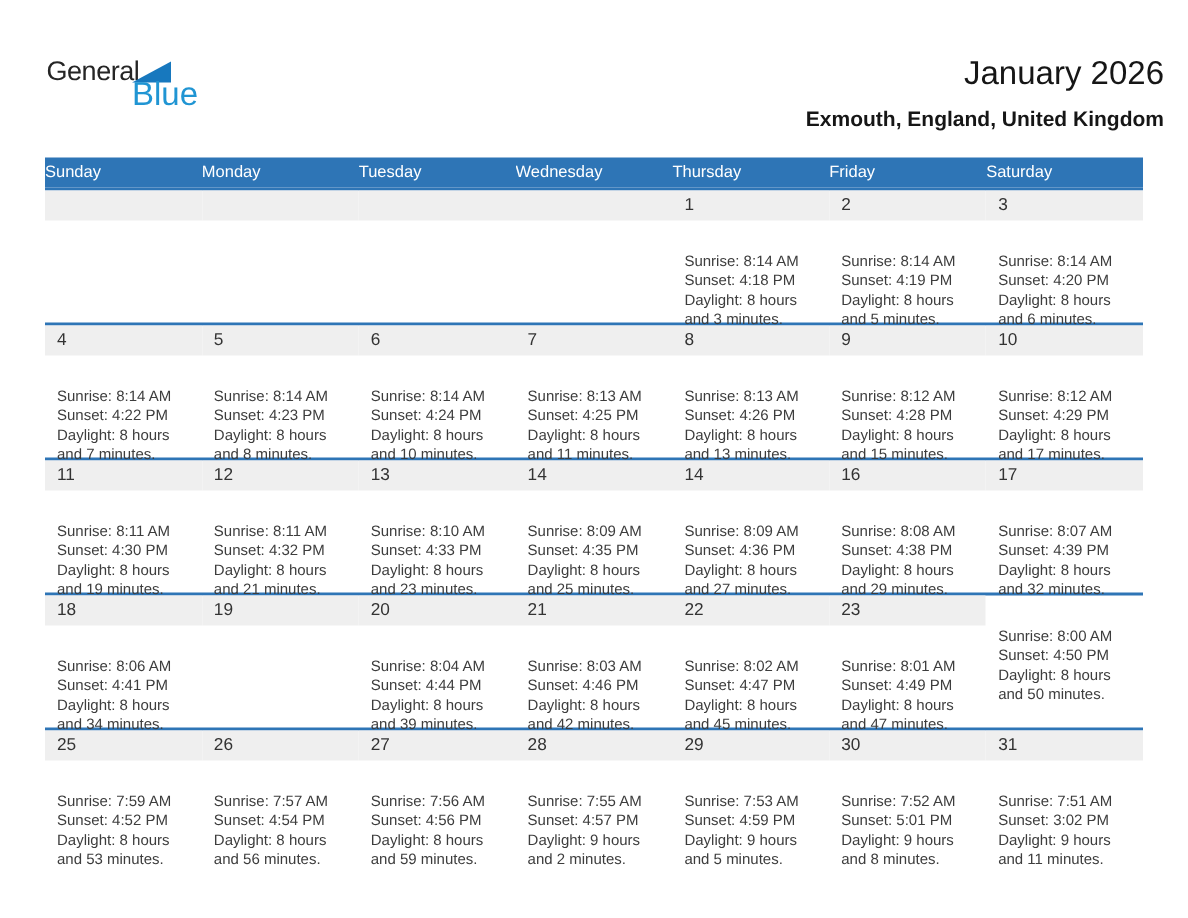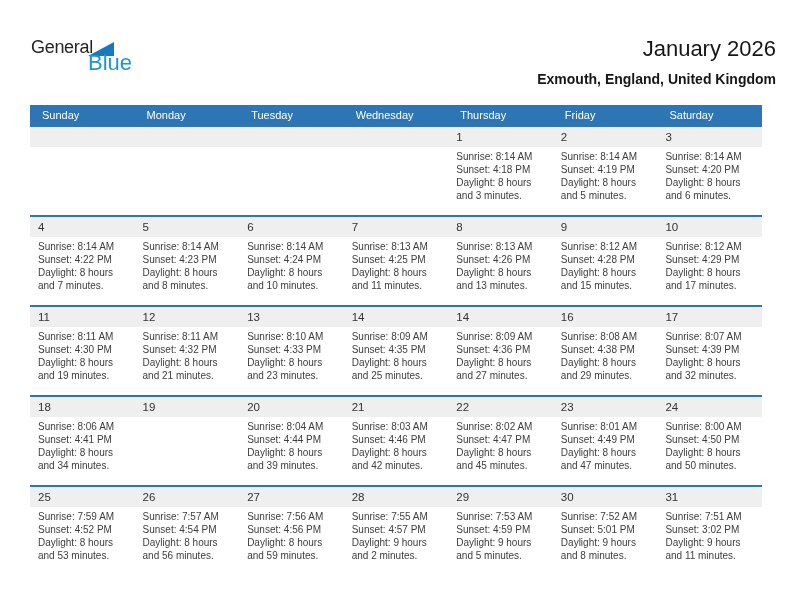--- a/index.html
+++ b/index.html
@@ -4,43 +4,43 @@
 <style>
   html,body{margin:0;padding:0}
   body{
     width:792px;height:612px;position:relative;overflow:hidden;
     background:#ffffff;
     font-family:"Liberation Sans", sans-serif;
     -webkit-font-smoothing:antialiased;
   }
   
   .logo{position:absolute;left:31px;top:38px;width:140px}
-  .logo-row1{display:flex;align-items:flex-end}
+  .logo-row1{display:flex;align-items:center}
   .logo-general{font-size:18px;color:#252525;letter-spacing:-0.3px;line-height:18px}
   .logo-triangle{
     width:0;height:0;display:inline-block;
     border-bottom:14px solid var(--triangle-blue,#1778BE);
     border-left:26px solid transparent;
     margin-left:-5px;margin-top:1px;
   }
   .logo-blue{font-size:22px;line-height:17px;color:var(--logo-blue,#2095D3);margin-left:57px;margin-top:-2px}
   
   .titles{position:absolute;right:16px;top:36px;text-align:right}
   .title{font-size:22px;color:#161616;margin:0;font-weight:normal;line-height:26px}
   .subtitle{font-size:14px;color:#161616;margin:9px 0 0;font-weight:bold;line-height:17px}
   
   .calendar{position:absolute;left:30px;top:105px;width:732px}
   .weekday-row{display:grid;grid-template-columns:repeat(7,1fr);background:var(--header-blue,#2E75B6);height:20px}
-  .weekday{color:#ffffff;font-size:11px;line-height:20px;padding-left:12px;overflow:hidden;white-space:nowrap}
+  .weekday{color:#ffffff;font-size:11px;line-height:20px;padding-left:0;overflow:hidden;white-space:nowrap}
   .week{display:grid;grid-template-columns:repeat(7,1fr);border-top:2px solid var(--header-blue,#2E75B6);height:88px}
   .day-num{
     background:var(--band-gray,#EFEFEF);
     height:20px;line-height:20px;font-size:11.5px;color:#333333;padding-left:8px;
   }
-  .cell-body{padding:3px 7px 0 8px;font-size:10px;line-height:13px;color:var(--text-dark,#3D3D3D)}
+  .cell-body{padding:21px 7px 0 8px;font-size:10px;line-height:13px;color:var(--text-dark,#3D3D3D)}
 </style>
 </head>
 <body>
 
 <div class="logo">
   <div class="logo-row1">
     <span class="logo-general">General</span>
     <span class="logo-triangle"></span>
   </div>
   <div class="logo-blue">Blue</div>
@@ -254,21 +254,20 @@
         </div>
         <div class="cell">
           <div class="day-num">23</div>
           <div class="cell-body">
             <div>Sunrise: 8:01 AM</div>
             <div>Sunset: 4:49 PM</div>
             <div>Daylight: 8 hours and 47 minutes.</div>
           </div>
         </div>
         <div class="cell">
-          <div class="day-num">24</div>
           <div class="cell-body">
             <div>Sunrise: 8:00 AM</div>
             <div>Sunset: 4:50 PM</div>
             <div>Daylight: 8 hours and 50 minutes.</div>
           </div>
         </div>
       </div>
       <div class="week">
         <div class="cell">
           <div class="day-num">25</div>

